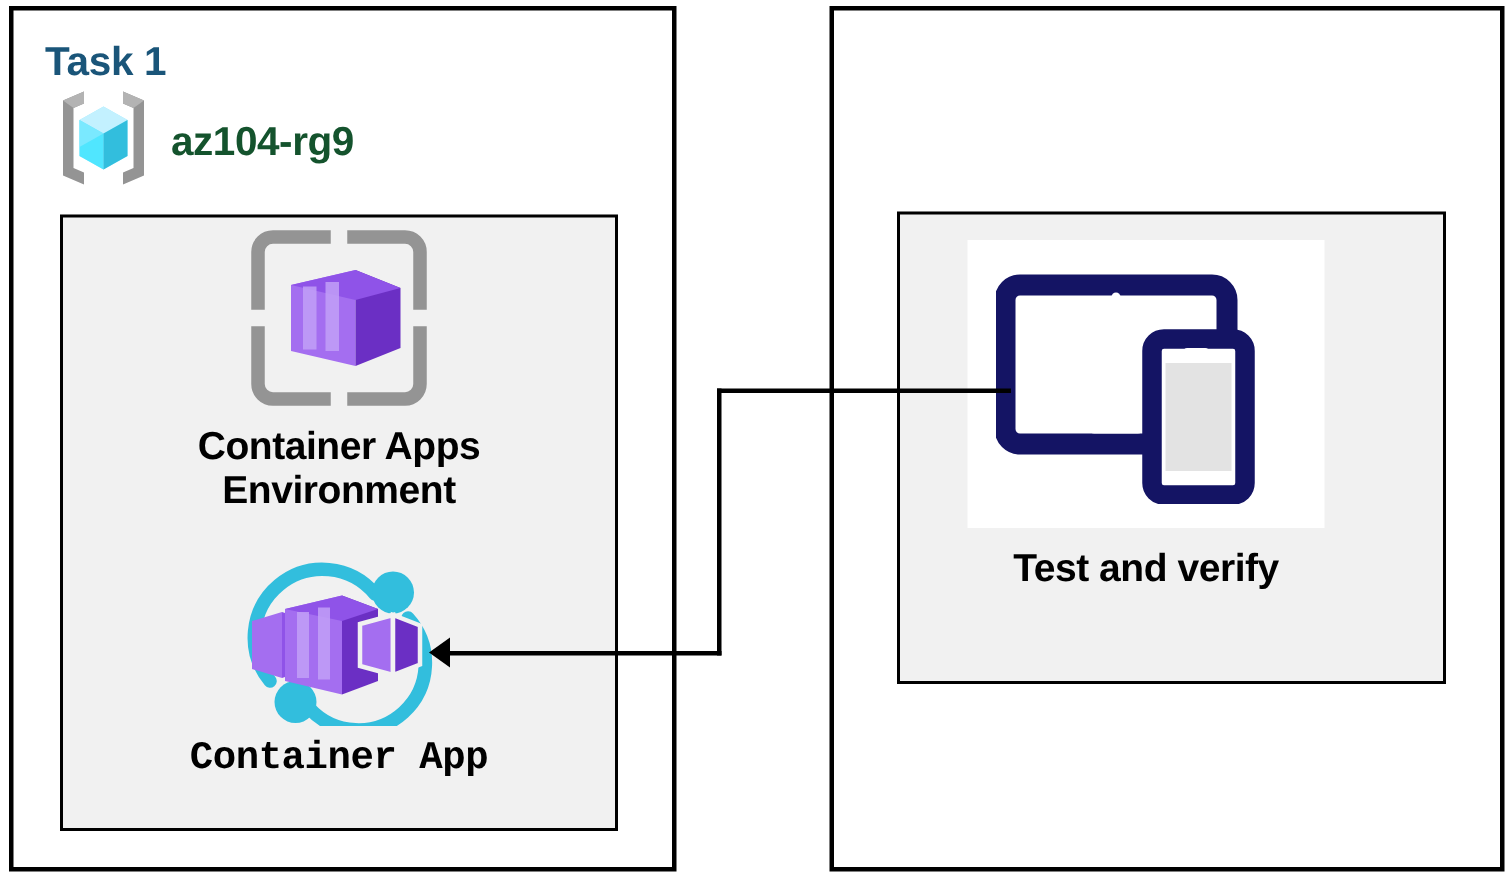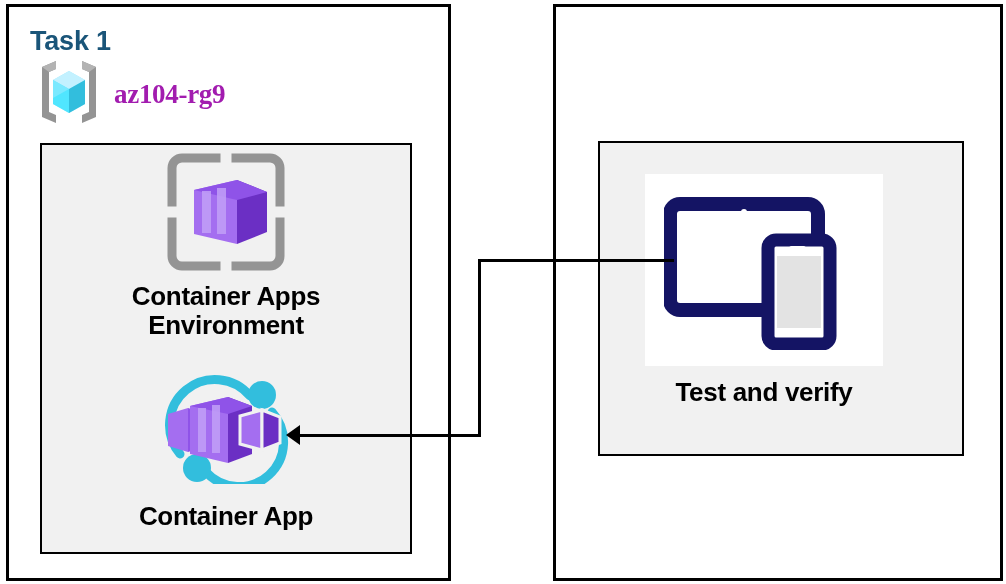--- a/index.html
+++ b/index.html
@@ -44,24 +44,23 @@
     position: absolute;
     left: 36px;
     top: 57px;
     display: flex;
     align-items: center;
     gap: 12px;
   }
   #rg-label {
     font-size: 27px;
     font-weight: bold;
-    color: #a21caf;
+    color: #14532d;
     white-space: nowrap;
     letter-spacing: -0.3px;
-    font-family: Liberation Serif, serif;
   }
 
   
   .inner-box {
     position: absolute;
     background: #f1f1f1;
     border: 2px solid #000000;
     box-sizing: border-box;
   }
   #env-box  { left: 40px;  top: 143px; width: 372px; height: 411px; }
@@ -79,24 +78,24 @@
     font-weight: bold;
     color: #000000;
     text-align: center;
     line-height: 1.12;
     letter-spacing: -0.3px;
     white-space: pre-line;
   }
 
   #env-node  { left: 40px; top: 150px; width: 372px; }
   #app-node  { left: 40px; top: 372px; width: 372px; }
-  #test-node { left: 598px; top: 174px; width: 332px; }
+  #test-node { left: 598px; top: 160px; width: 332px; }
 
   #env-node .node-label  { margin-top: 4px; }
-  #app-node .node-label  { margin-top: 14px; }
+  #app-node .node-label  { margin-top: 2px; font-family: Liberation Mono, monospace; }
   #test-node .node-label { margin-top: 12px; }
 
   .icon-white-bg {
     background: #ffffff;
     display: flex;
     align-items: center;
     justify-content: center;
   }
 
   

